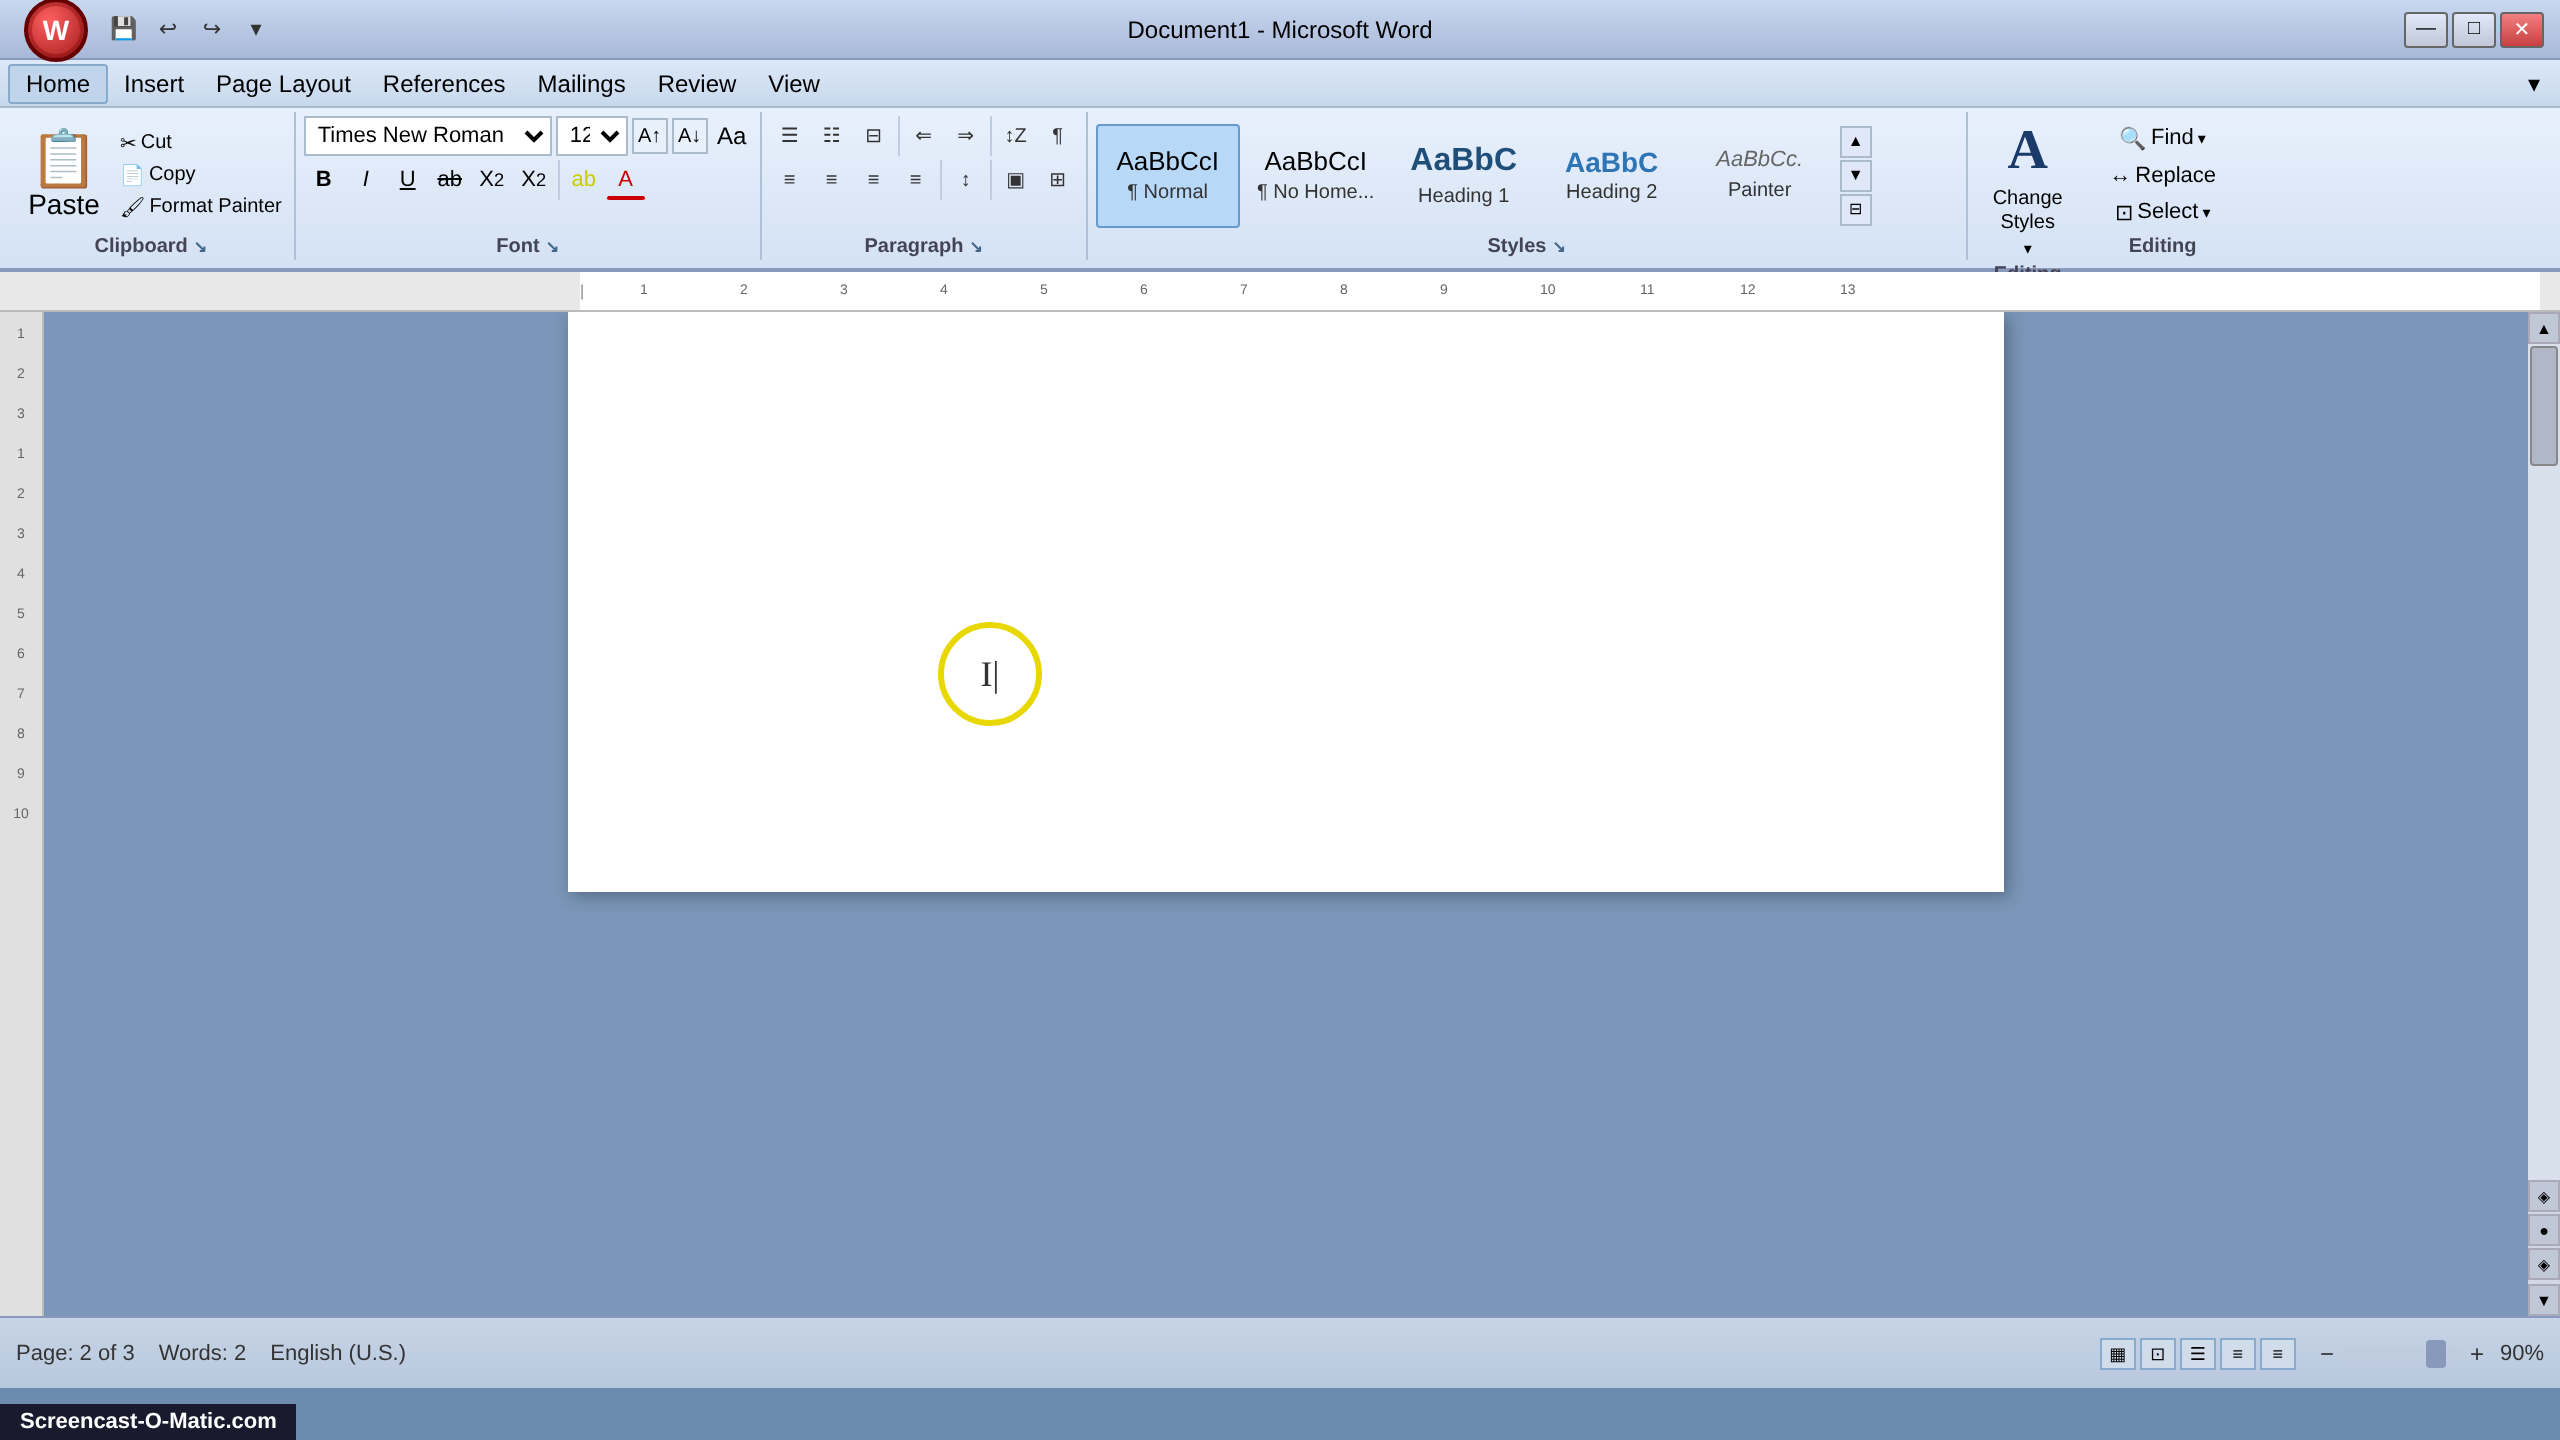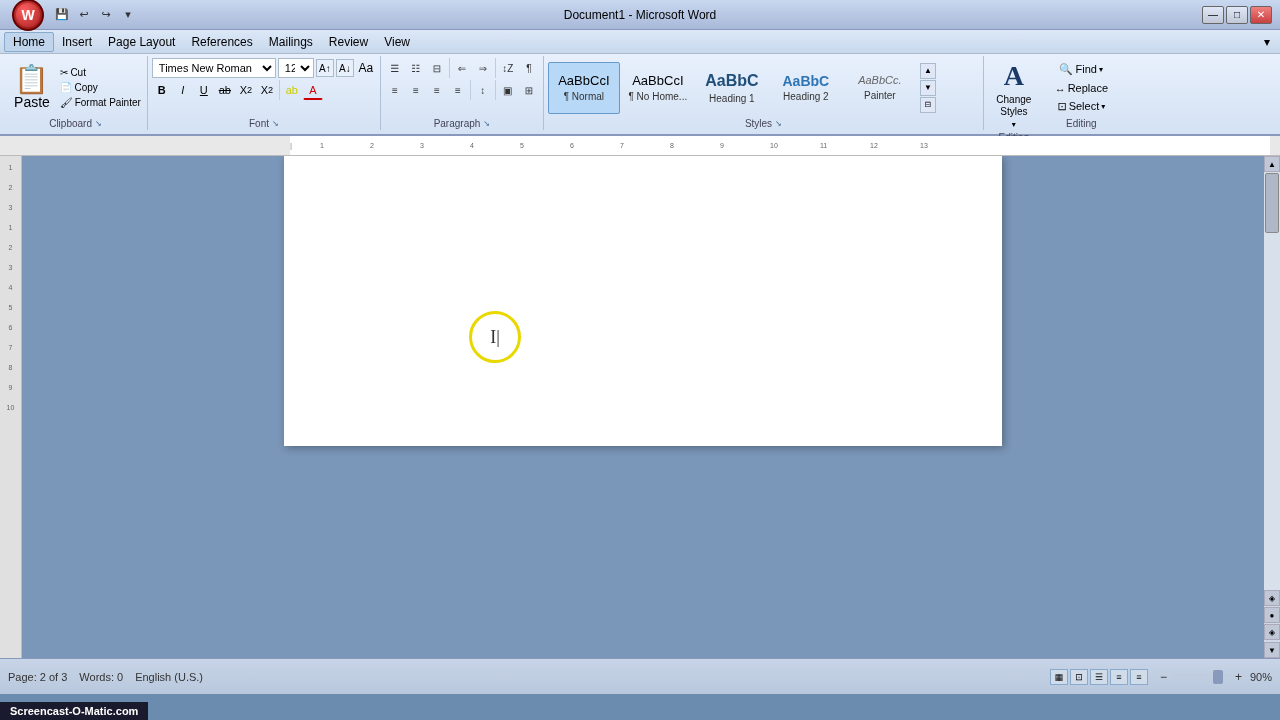--- a/index.html
+++ b/index.html
@@ -343,20 +343,21 @@
     }
     .group-label {
       font-size: 10px;
       color: #445;
       text-align: center;
       padding: 1px 0;
       display: flex;
       align-items: center;
       justify-content: center;
       gap: 3px;
+      font-weight: bold;
     }
     .expand-arrow {
       font-size: 8px;
       color: #446688;
       cursor: pointer;
     }
   </style>
 </head>
 <body>
 
@@ -623,21 +624,21 @@
       <div class="scroll-btn">◈</div>
     </div>
     <div class="scroll-btn">▼</div>
   </div>
 
 </div>
 
 <div class="status-bar">
   <div class="status-left">
     <span>Page: 2 of 3</span>
-    <span>Words: 0</span>
+    <span>Words: 2</span>
     <span>English (U.S.)</span>
   </div>
   <div class="status-right">
     <div style="display:flex;gap:2px;margin-right:8px;">
       <button style="width:18px;height:16px;border:1px solid #88aacc;background:#d0dcea;font-size:9px;cursor:pointer;">▦</button>
       <button style="width:18px;height:16px;border:1px solid #88aacc;background:#d0dcea;font-size:9px;cursor:pointer;">⊡</button>
       <button style="width:18px;height:16px;border:1px solid #88aacc;background:#d0dcea;font-size:9px;cursor:pointer;">☰</button>
       <button style="width:18px;height:16px;border:1px solid #88aacc;background:#d0dcea;font-size:9px;cursor:pointer;">≡</button>
       <button style="width:18px;height:16px;border:1px solid #88aacc;background:#d0dcea;font-size:9px;cursor:pointer;">≡</button>
     </div>

